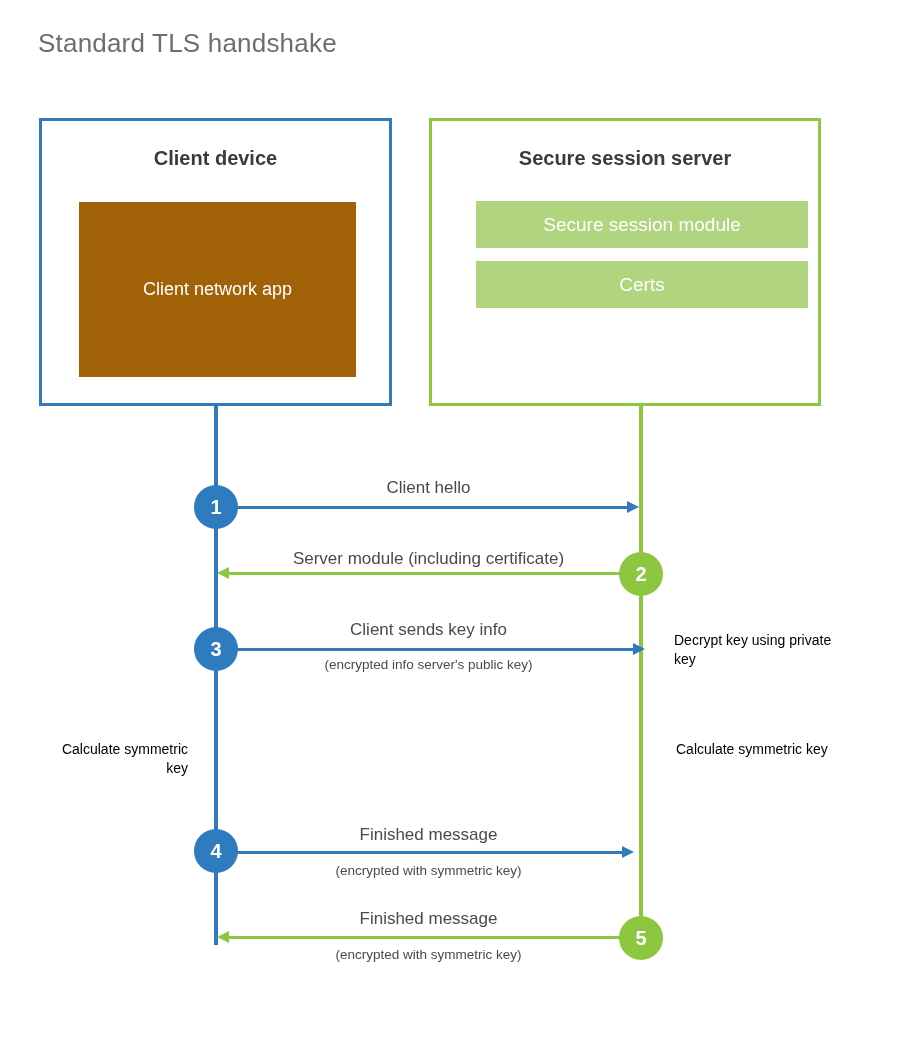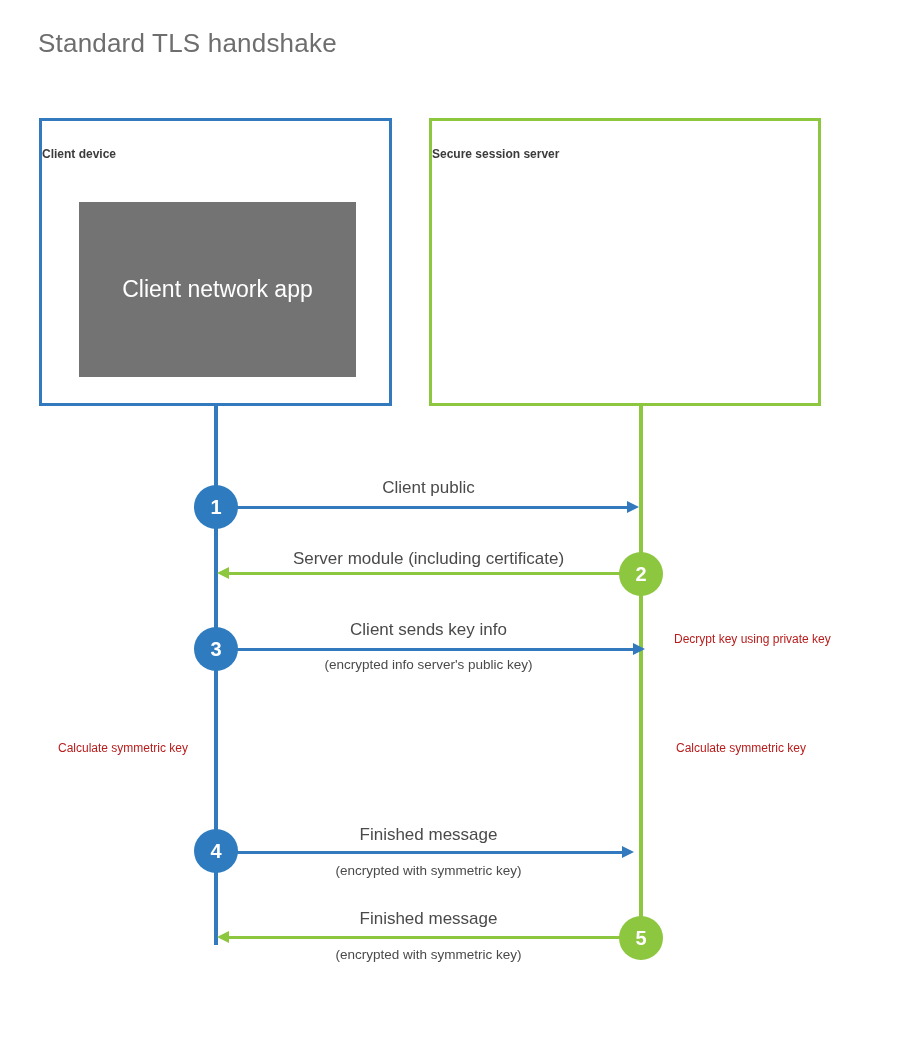--- a/index.html
+++ b/index.html
@@ -47,35 +47,36 @@
     top: 118px;
     width: 392px;
     height: 288px;
     border: 3px solid #8dc63f;
   }
   .party-title {
     position: absolute;
     left: 0;
     right: 0;
     top: 26px;
-    font-size: 12px;
+    text-align: center;
+    font-size: 20px;
     font-weight: bold;
     color: #3b3b3b;
   }
 
   
   .client-app-block {
     position: absolute;
     left: 37px;
     top: 81px;
     width: 277px;
     height: 175px;
-    background: #737373;
+    background: #a16207;
     color: #ffffff;
-    font-size: 23px;
+    font-size: 18px;
     font-weight: 300;
     line-height: 1.35;
     display: flex;
     align-items: center;
     justify-content: center;
     text-align: center;
     box-sizing: border-box;
     padding: 0 14px;
   }
 
@@ -172,48 +173,50 @@
   .msg-sublabel {
     position: absolute;
     font-size: 13.5px;
     font-weight: 300;
     color: #4a4a4a;
     text-align: center;
     white-space: nowrap;
   }
   .side-note {
     position: absolute;
-    font-size: 12px;
-    font-weight: 300;
-    color: #b91c1c;
+    font-size: 14px;
+    font-weight: 300;
+    color: #000000;
     line-height: 1.35;
   }
   .side-note.right-align { text-align: right; }
   .side-note.left-align  { text-align: left; }
 </style>
 </head>
 <body>
 
 <div class="page-title">Standard TLS handshake</div>
 
 <div class="party-box client">
   <div class="party-title">Client device</div>
   <div class="client-app-block">Client network app</div>
 </div>
 
 <div class="party-box server">
   <div class="party-title">Secure session server</div>
   <div class="server-bars">
+    <div class="server-bar">Secure session module</div>
+    <div class="server-bar">Certs</div>
   </div>
 </div>
 
 <div class="lifeline client"></div>
 <div class="lifeline server"></div>
 
-<div class="msg-label" style="left:216px; top:478px; width:425px;">Client public</div>
+<div class="msg-label" style="left:216px; top:478px; width:425px;">Client hello</div>
 <div class="msg-arrow" style="left:216px; top:506px; width:412px;">
   <span class="arrow-head right"></span>
 </div>
 <div class="step-circle blue" style="left:194px; top:485px;">1</div>
 
 <div class="msg-label" style="left:216px; top:549px; width:425px;">Server module (including certificate)</div>
 <div class="msg-arrow green" style="left:228px; top:572px; width:413px;">
   <span class="arrow-head left"></span>
 </div>
 <div class="step-circle green" style="left:619px; top:552px;">2</div>

